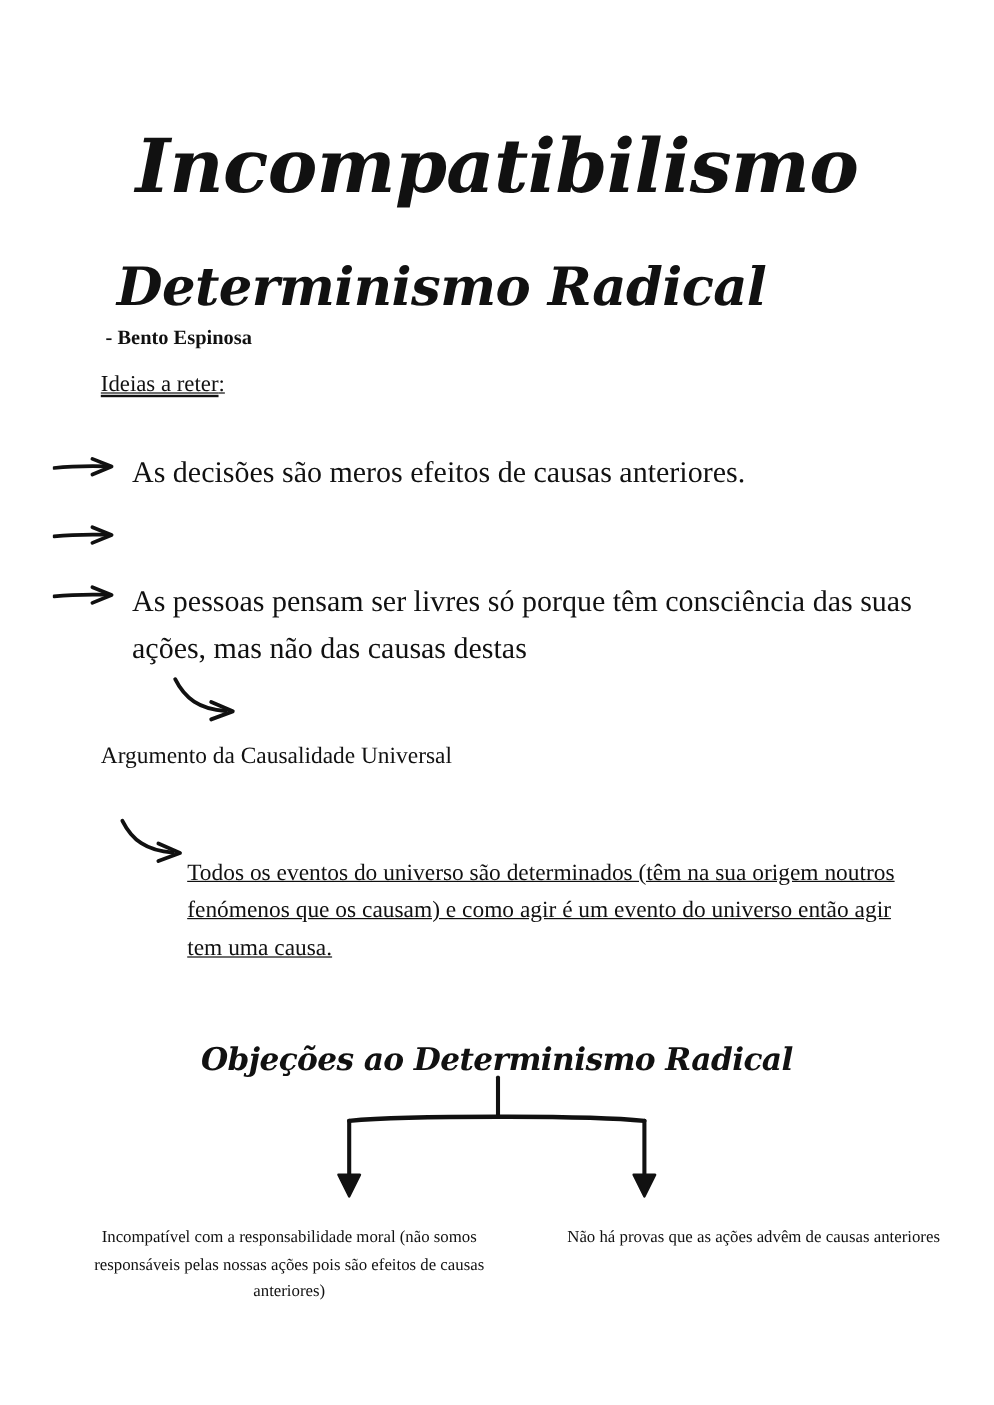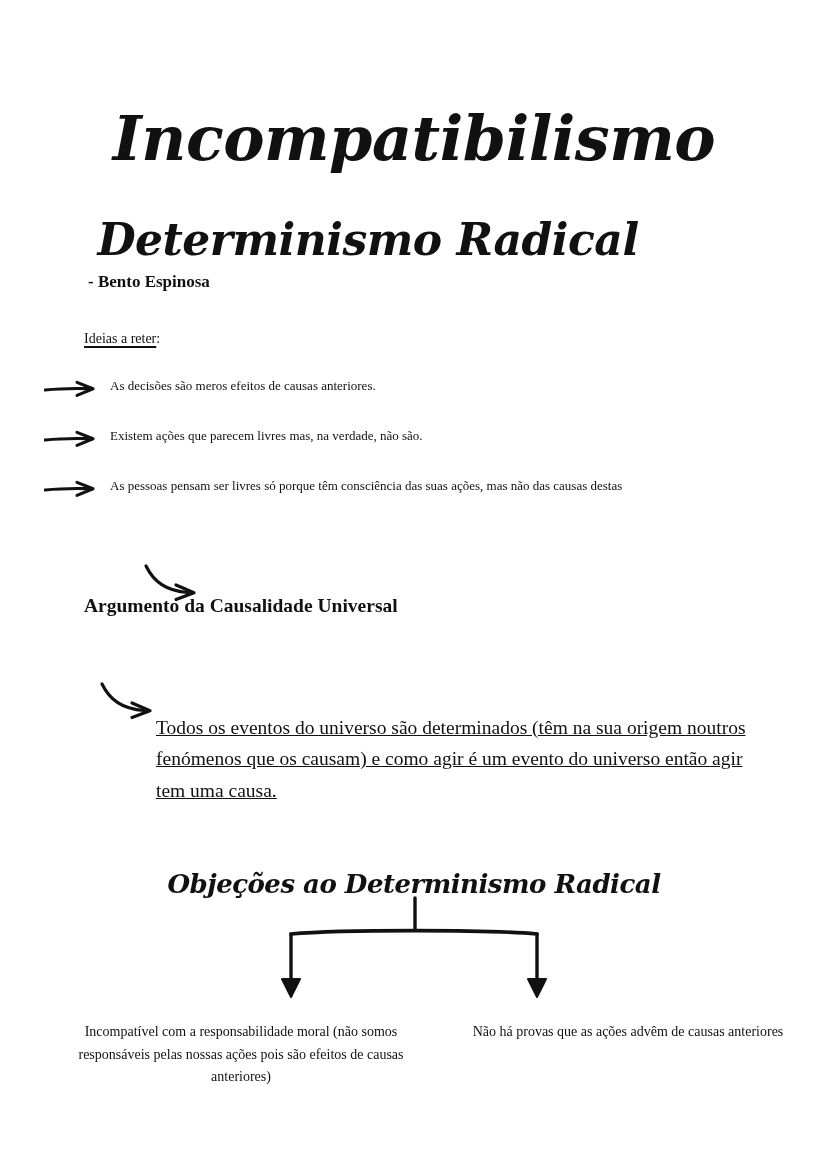--- a/index.html
+++ b/index.html
@@ -66,23 +66,24 @@
   .author {
     position: absolute;
     top: 260px;
     left: 88px;
     font-size: 17px;
     font-weight: 700;
   }
 
   .lead-in {
     position: absolute;
-    top: 319px;
+    top: 298px;
     left: 84px;
-    font-size: 14px;
+    font-size: 19px;
+    text-decoration: underline;
   }
   .lead-in .u {
     text-decoration: underline;
     text-underline-offset: 3px;
     text-decoration-thickness: 1.5px;
   }
 
   
   .bullets {
     position: absolute;
@@ -99,21 +100,21 @@
     position: absolute;
     left: 44px;
     top: 4px;
     width: 56px;
     height: 18px;
   }
   .bullet-text {
     display: block;
     margin-left: 110px;
     margin-right: 60px;
-    font-size: 13px;
+    font-size: 25px;
     line-height: 1.55;
   }
 
   
   .subclaim {
     position: absolute;
     top: 548px;
     left: 0;
     width: 828px;
     height: 44px;
@@ -128,24 +129,24 @@
   .subclaim-text {
     position: absolute;
     left: 206px;
     top: 17px;
     font-size: 19.5px;
     font-weight: 700;
   }
 
   .heading-bold {
     position: absolute;
-    top: 583px;
+    top: 608px;
     left: 84px;
     font-size: 19.5px;
-    font-weight: 700;
+    font-weight: 400;
   }
 
   
   .explain {
     position: absolute;
     top: 666px;
     left: 0;
     width: 828px;
   }
   .curve-b {
@@ -219,21 +220,20 @@
       <span class="bullet-text">As decisões são meros efeitos de causas anteriores.</span>
     </div>
 
     <div class="bullet-row">
       <span class="bullet-arrow">
         <svg viewBox="0 0 56 18" width="56" height="18" aria-hidden="true">
           <path d="M1 10 C 14 8.6, 30 8.2, 45 8.6" fill="none" stroke="#111111" stroke-width="3.1" stroke-linecap="round"></path>
           <path d="M33 2.4 L 49 8.8 L 33 15.4" fill="none" stroke="#111111" stroke-width="3.1" stroke-linecap="round" stroke-linejoin="round"></path>
         </svg>
       </span>
-      <span class="bullet-text">Existem ações que parecem livres mas, na verdade, não são.</span>
     </div>
 
     <div class="bullet-row">
       <span class="bullet-arrow">
         <svg viewBox="0 0 56 18" width="56" height="18" aria-hidden="true">
           <path d="M1 10 C 14 8.6, 30 8.2, 45 8.6" fill="none" stroke="#111111" stroke-width="3.1" stroke-linecap="round"></path>
           <path d="M33 2.4 L 49 8.8 L 33 15.4" fill="none" stroke="#111111" stroke-width="3.1" stroke-linecap="round" stroke-linejoin="round"></path>
         </svg>
       </span>
       <span class="bullet-text">As pessoas pensam ser livres só porque têm consciência das suas ações, mas não das causas destas</span>

